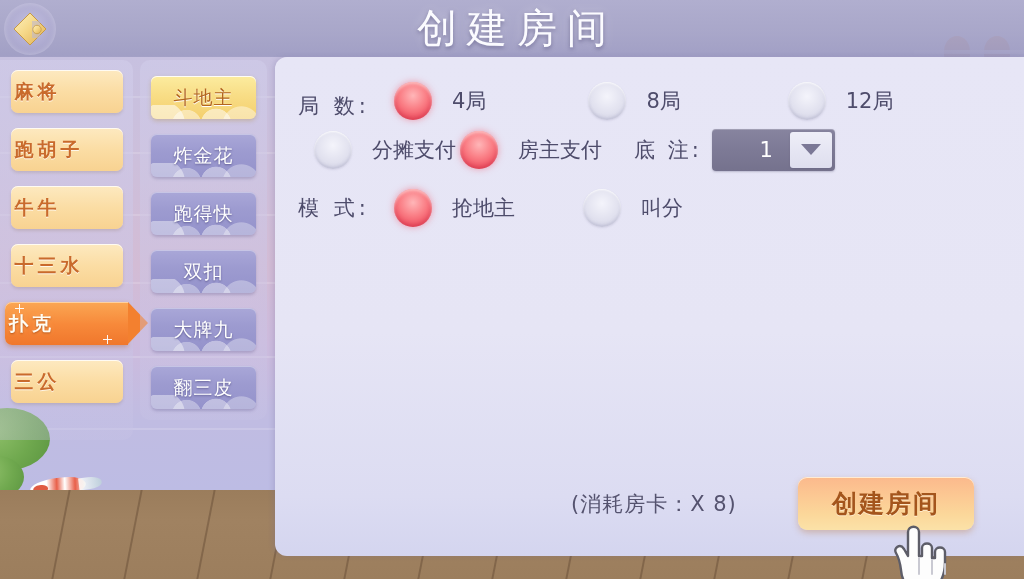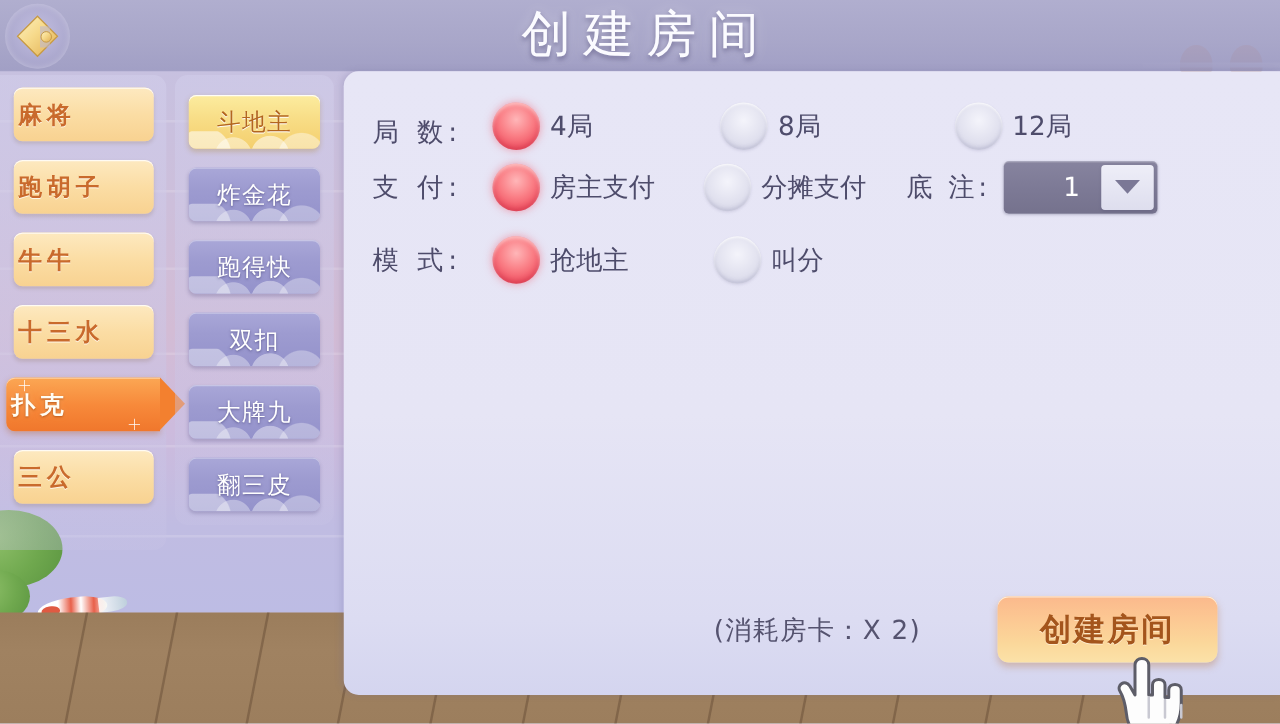--- a/index.html
+++ b/index.html
@@ -218,21 +218,21 @@
     width: 38px; height: 38px; border-radius: 50%;
     background: radial-gradient(circle at 50% 38%, #f4f4fb 0%, #e0e0ee 58%, #cdcde0 100%);
     box-shadow: inset 0 1px 2px rgba(255,255,255,0.9), inset 0 -2px 3px rgba(150,148,180,0.35), 0 1px 2px rgba(140,138,175,0.22);
     flex: 0 0 auto;
   }
   .radio.on {
     background: radial-gradient(circle at 50% 36%, #ffb6b8 0%, #fa7f86 42%, #ef4f60 78%, #e0405a 100%);
     box-shadow: 0 0 7px rgba(240,90,110,0.55), inset 0 2px 3px rgba(255,220,220,0.7), inset 0 -2px 4px rgba(190,40,65,0.45);
   }
   .radio-text {
-    margin-left: 8px;
+    margin-left: 20px;
     font-size: 21px; color: #4e4c6b;
     font-family: "DejaVu Sans", "Liberation Sans", sans-serif;
     white-space: nowrap;
   }
   .stake-label {
     font-size: 21px; color: #4e4c6b; letter-spacing: 3px;
     font-family: "DejaVu Sans", "Liberation Sans", sans-serif;
   }
   .stake-select {
     position: relative;
@@ -421,28 +421,27 @@
         <span class="radio"></span>
         <span class="radio-text">8局</span>
       </div>
       <div class="radio-opt" style="margin-left:107px;">
         <span class="radio"></span>
         <span class="radio-text">12局</span>
       </div>
     </div>
 
     <div class="opt-row" style="top:64px;">
-      <span class="row-label">支 付:</span>
+      <div class="radio-opt" style="margin-left:39px;">
+        <span class="radio"></span>
+        <span class="radio-text">分摊支付</span>
+      </div>
       <div class="radio-opt" style="margin-left:4px;">
         <span class="radio on"></span>
         <span class="radio-text">房主支付</span>
-      </div>
-      <div class="radio-opt" style="margin-left:39px;">
-        <span class="radio"></span>
-        <span class="radio-text">分摊支付</span>
       </div>
       <span class="stake-label" style="margin-left:32px;">底 注:</span>
       <div class="stake-select">
         <span class="stake-value">1</span>
         <span class="stake-arrow">
           <span class="chev"></span>
         </span>
       </div>
     </div>
 
@@ -451,21 +450,21 @@
       <div class="radio-opt" style="margin-left:4px;">
         <span class="radio on"></span>
         <span class="radio-text">抢地主</span>
       </div>
       <div class="radio-opt" style="margin-left:68px;">
         <span class="radio"></span>
         <span class="radio-text">叫分</span>
       </div>
     </div>
 
-    <div class="cost-text">(消耗房卡：X 2)</div>
+    <div class="cost-text">(消耗房卡：X 8)</div>
 
     <div class="create-button">
       <span class="label">创建房间</span>
     </div>
   </div>
 
   <svg class="hand-cursor" viewBox="0 0 72 76">
     <path d="M20 14 C20 7, 31 7, 31 14 L31 38 L34 38 L34 30 C34 24, 44 24, 44 30 L44 40 L47 40 L47 34
              C47 28, 57 28, 57 34 L57 44 C57 62, 48 74, 34 74 C21 74, 14 64, 13 52
              C12 44, 11 40, 8 35 C5 30, 12 25, 16 31 L20 38 Z" fill="#fdfdfd" stroke="#5d5d68" stroke-width="2.4" stroke-linejoin="round"></path>

